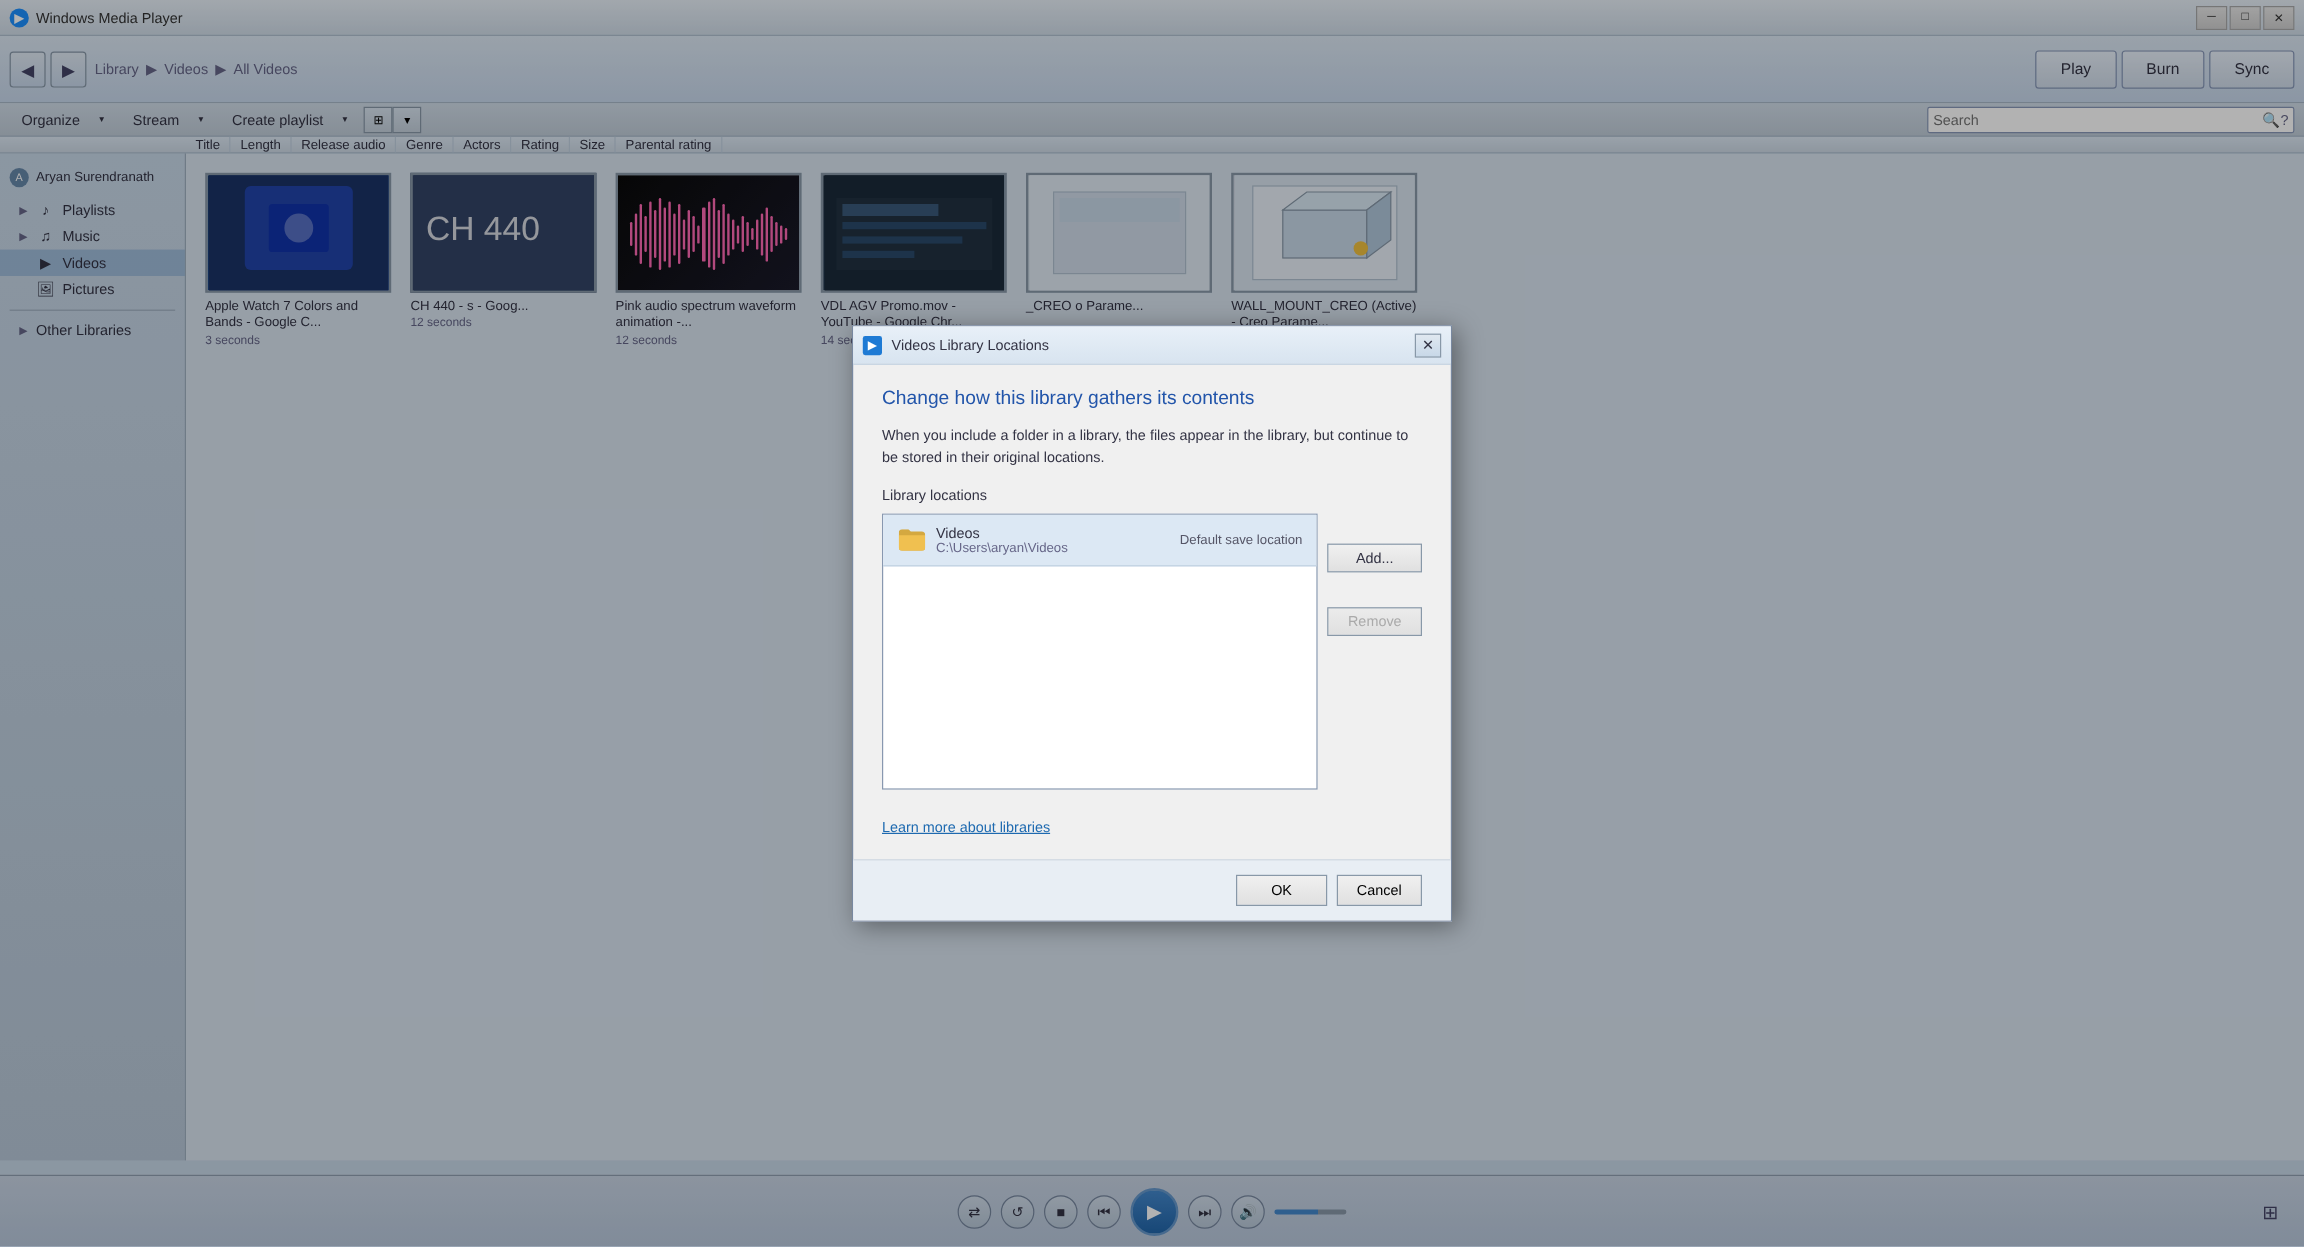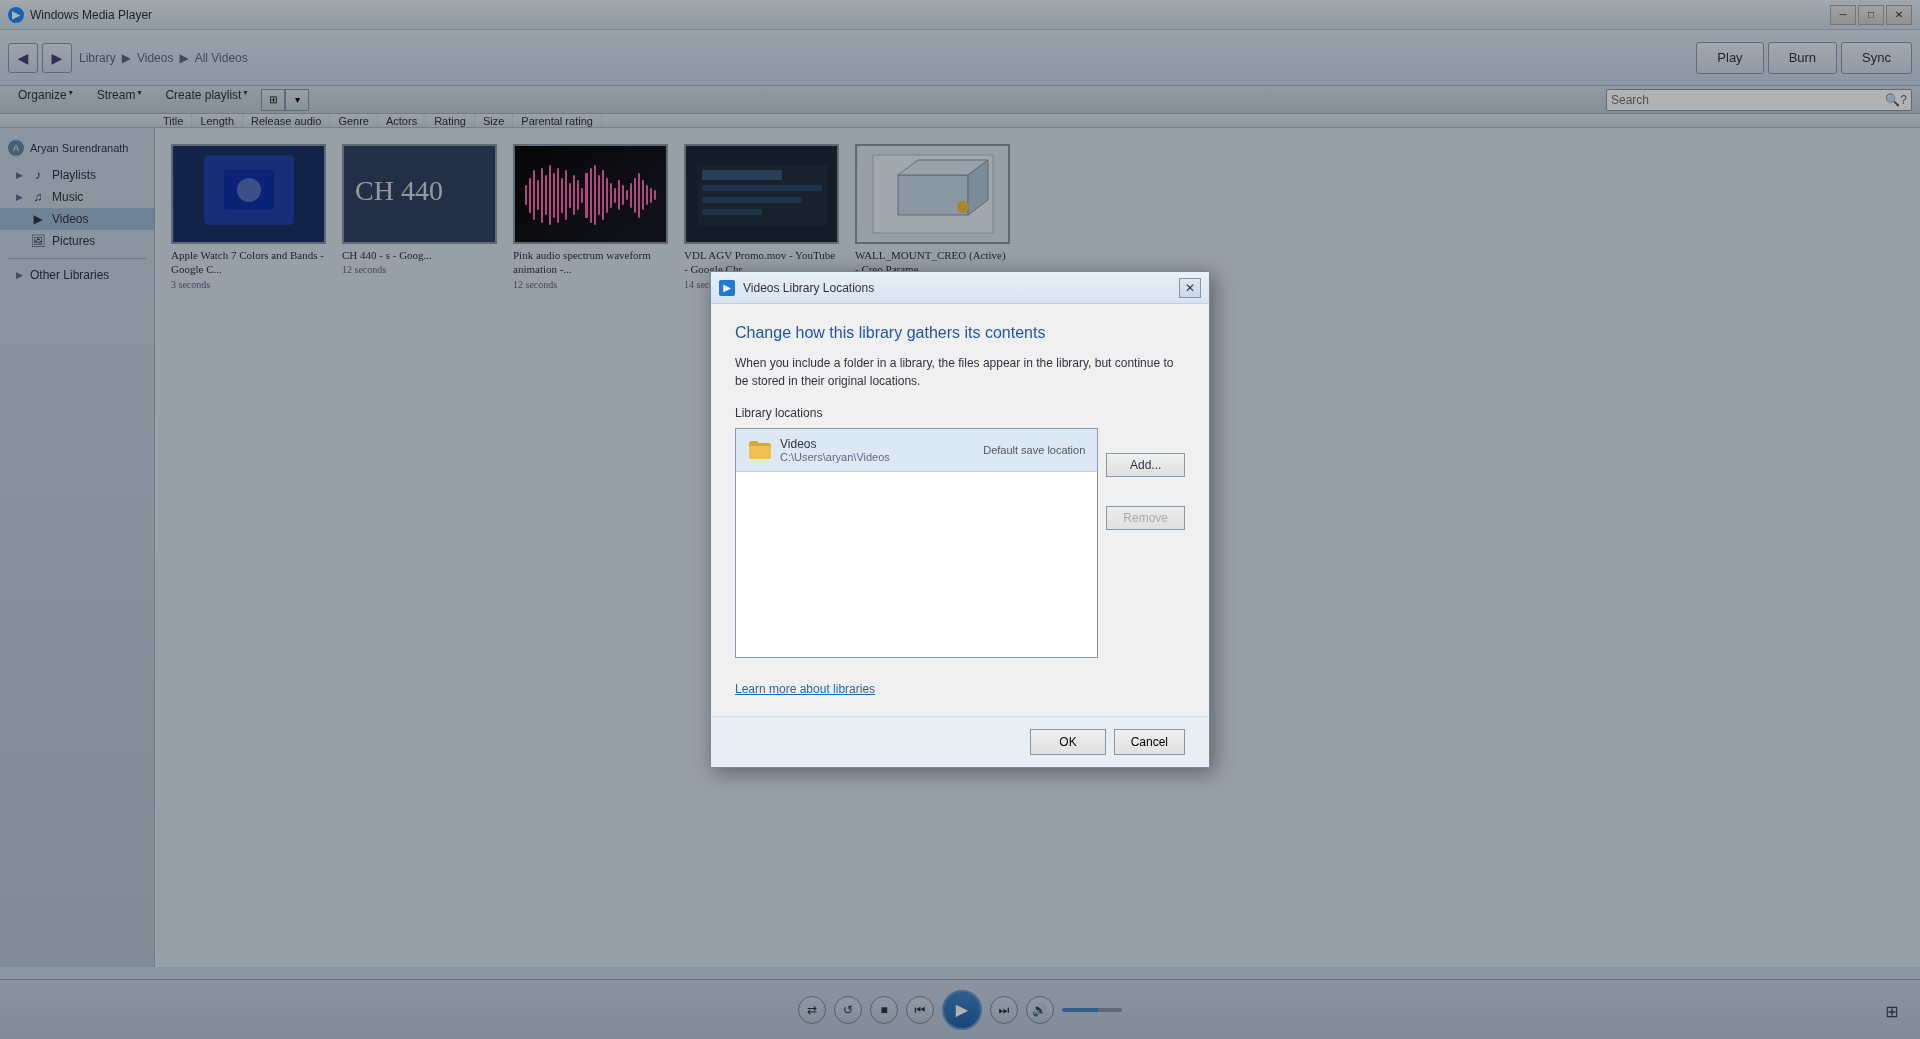--- a/index.html
+++ b/index.html
@@ -91,25 +91,25 @@
       background: linear-gradient(to bottom, #d0dce8, #c0ccd8);
       height: 28px;
       display: flex;
       align-items: center;
       padding: 0 8px;
       border-bottom: 1px solid #a0b0c0;
       gap: 4px;
     }
     .menu-item {
       height: 24px; padding: 0 10px;
-      display: flex; 
+      display: flex; align-items: center;
       cursor: pointer;
       border-radius: 3px;
       font-size: 12px; color: #334;
-      gap: 2px;
+      gap: 16px;
     }
     .menu-item .arrow { font-size: 8px; }
     .search-box {
       margin-left: auto;
       display: flex; align-items: center;
       background: white;
       border: 1px solid #8898b8;
       border-radius: 2px;
       height: 22px;
       padding: 0 4px;
@@ -216,21 +216,21 @@
       background: #d8e4f0;
       padding: 16px;
       overflow-y: auto;
       display: flex;
       flex-wrap: wrap;
       gap: 16px;
       align-content: flex-start;
     }
     .video-thumb {
       width: 155px;
-      display: flex; flex-direction: column; font-family: Liberation Serif, serif;
+      display: flex; flex-direction: column;
     }
     .thumb-img {
       width: 155px; height: 100px;
       background: #222;
       border: 2px solid #8898a8;
       position: relative;
       overflow: hidden;
       display: flex; align-items: center; justify-content: center;
     }
     .thumb-title {
@@ -610,20 +610,31 @@
           <rect x="15" y="25" width="80" height="10" fill="#3a5a7a"></rect>
           <rect x="15" y="40" width="120" height="6" fill="#2a4a6a"></rect>
           <rect x="15" y="52" width="100" height="6" fill="#2a4a6a"></rect>
           <rect x="15" y="64" width="60" height="6" fill="#2a4a6a"></rect>
         </svg>
       </div>
       <div class="thumb-title">VDL AGV Promo.mov - YouTube - Google Chr...</div>
       <div class="thumb-duration">14 seconds</div>
     </div>
 
+    <div class="video-thumb">
+      <div class="thumb-img thumb-light">
+        <svg width="150" height="98" viewBox="0 0 150 98">
+          <rect width="150" height="98" fill="#e0eaf4"></rect>
+          <rect x="20" y="15" width="110" height="68" fill="#d0dcea" stroke="#b0c0d0" stroke-width="1"></rect>
+          <rect x="25" y="20" width="100" height="20" fill="#c8d8e8"></rect>
+        </svg>
+      </div>
+      <div class="thumb-title">_CREO o Parame...</div>
+      <div class="thumb-duration"></div>
+    </div>
 
     <div class="video-thumb">
       <div class="thumb-img thumb-white">
         <svg width="150" height="98" viewBox="0 0 150 98">
           <rect width="150" height="98" fill="#d8e4f0"></rect>
           <rect x="15" y="10" width="120" height="78" fill="#e8f0f8" stroke="#b0c0d0" stroke-width="1"></rect>
 
           <rect x="40" y="30" width="70" height="40" fill="#c8d8e8" stroke="#8898a8" stroke-width="1"></rect>
           <polygon points="40,30 60,15 130,15 110,30" fill="#d8e8f4" stroke="#8898a8" stroke-width="1"></polygon>
           <polygon points="110,30 130,15 130,55 110,70" fill="#b0c8dc" stroke="#8898a8" stroke-width="1"></polygon>

